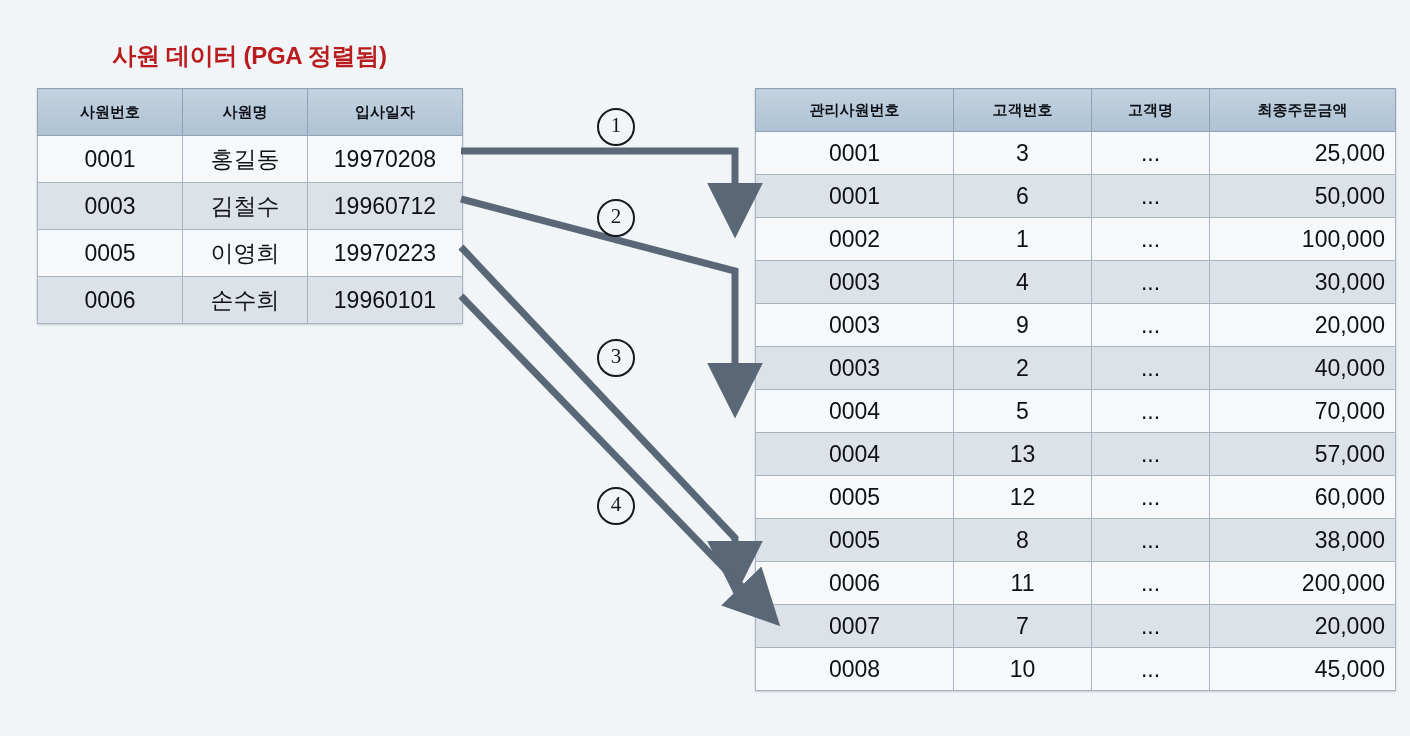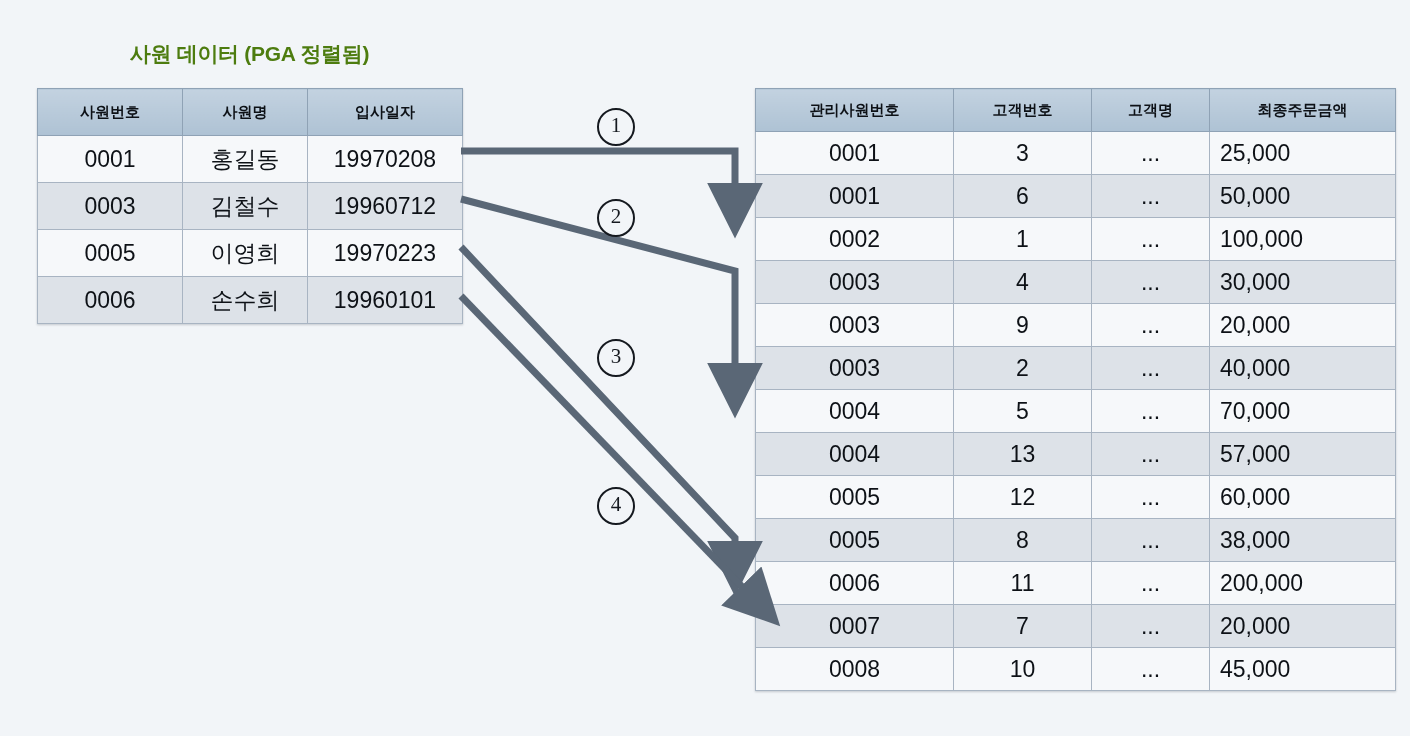--- a/index.html
+++ b/index.html
@@ -16,23 +16,23 @@
   }
   #canvas {
     position: relative;
     width: 1410px;
     height: 736px;
   }
 
   
   .panel-title {
     position: absolute;
-    font-size: 21px;
+    font-size: 24px;
     font-weight: bold;
-    color: #4d7c0f;
+    color: #b91c1c;
     letter-spacing: -0.3px;
     white-space: nowrap;
   }
   #title-left  { left: 37px;  top: 40px; width: 425px; text-align: center; }
   #title-right { left: 755px; top: 40px; width: 640px; text-align: center; }
 
   
   .dtable {
     position: absolute;
     border-collapse: collapse;
@@ -54,21 +54,21 @@
     background: linear-gradient(180deg, #c3d2e0 0%, #aec2d4 100%);
     font-weight: bold;
     text-align: center;
     border-color: #8fa2b5;
     font-size: 15px;
   }
   .dtable tbody tr.odd  td { background: #f6f8fa; }
   .dtable tbody tr.even td { background: #dde2e8; }
 
   .c-center { text-align: center; }
-  .c-right  { text-align: left; padding-right: 14px; }
+  .c-right  { text-align: right; padding-right: 14px; }
 
   #table-left  { left: 37px;  top: 88px; width: 425px; }
   #table-right { left: 755px; top: 88px; width: 640px; }
 
   #table-left  col.c0 { width: 145px; }
   #table-left  col.c1 { width: 125px; }
   #table-left  col.c2 { width: 155px; }
 
   #table-right col.c0 { width: 198px; }
   #table-right col.c1 { width: 138px; }

